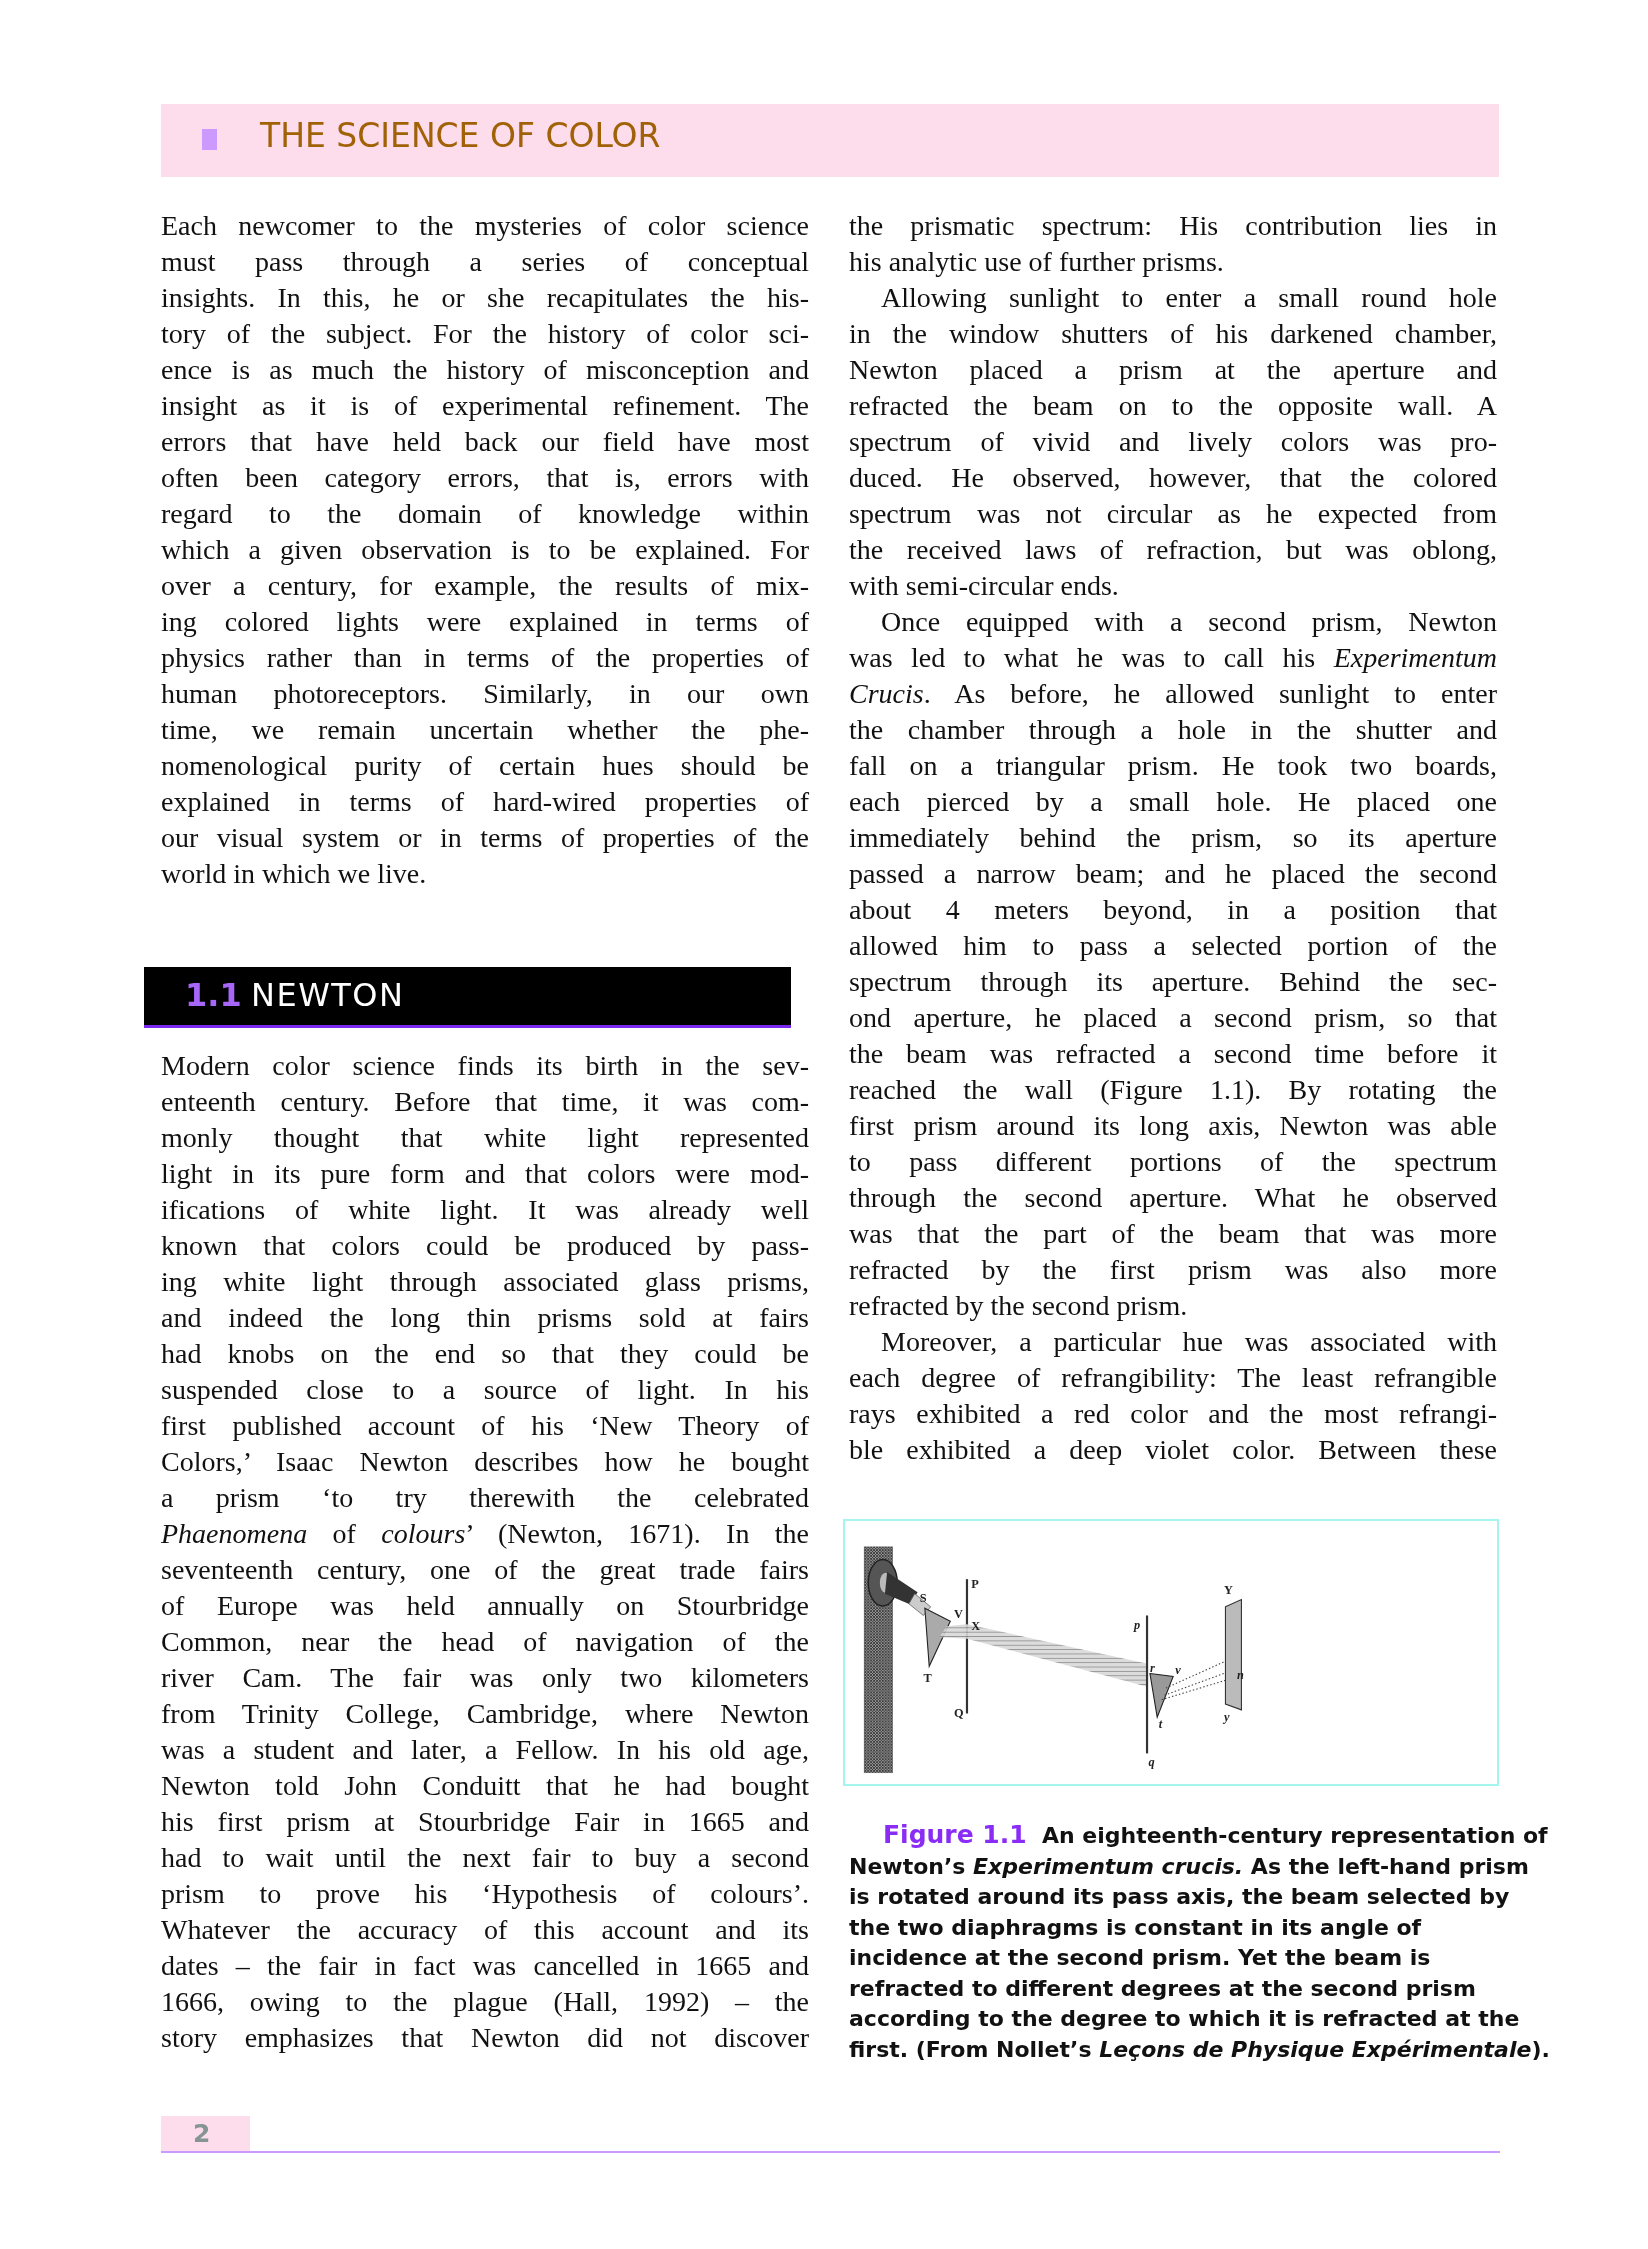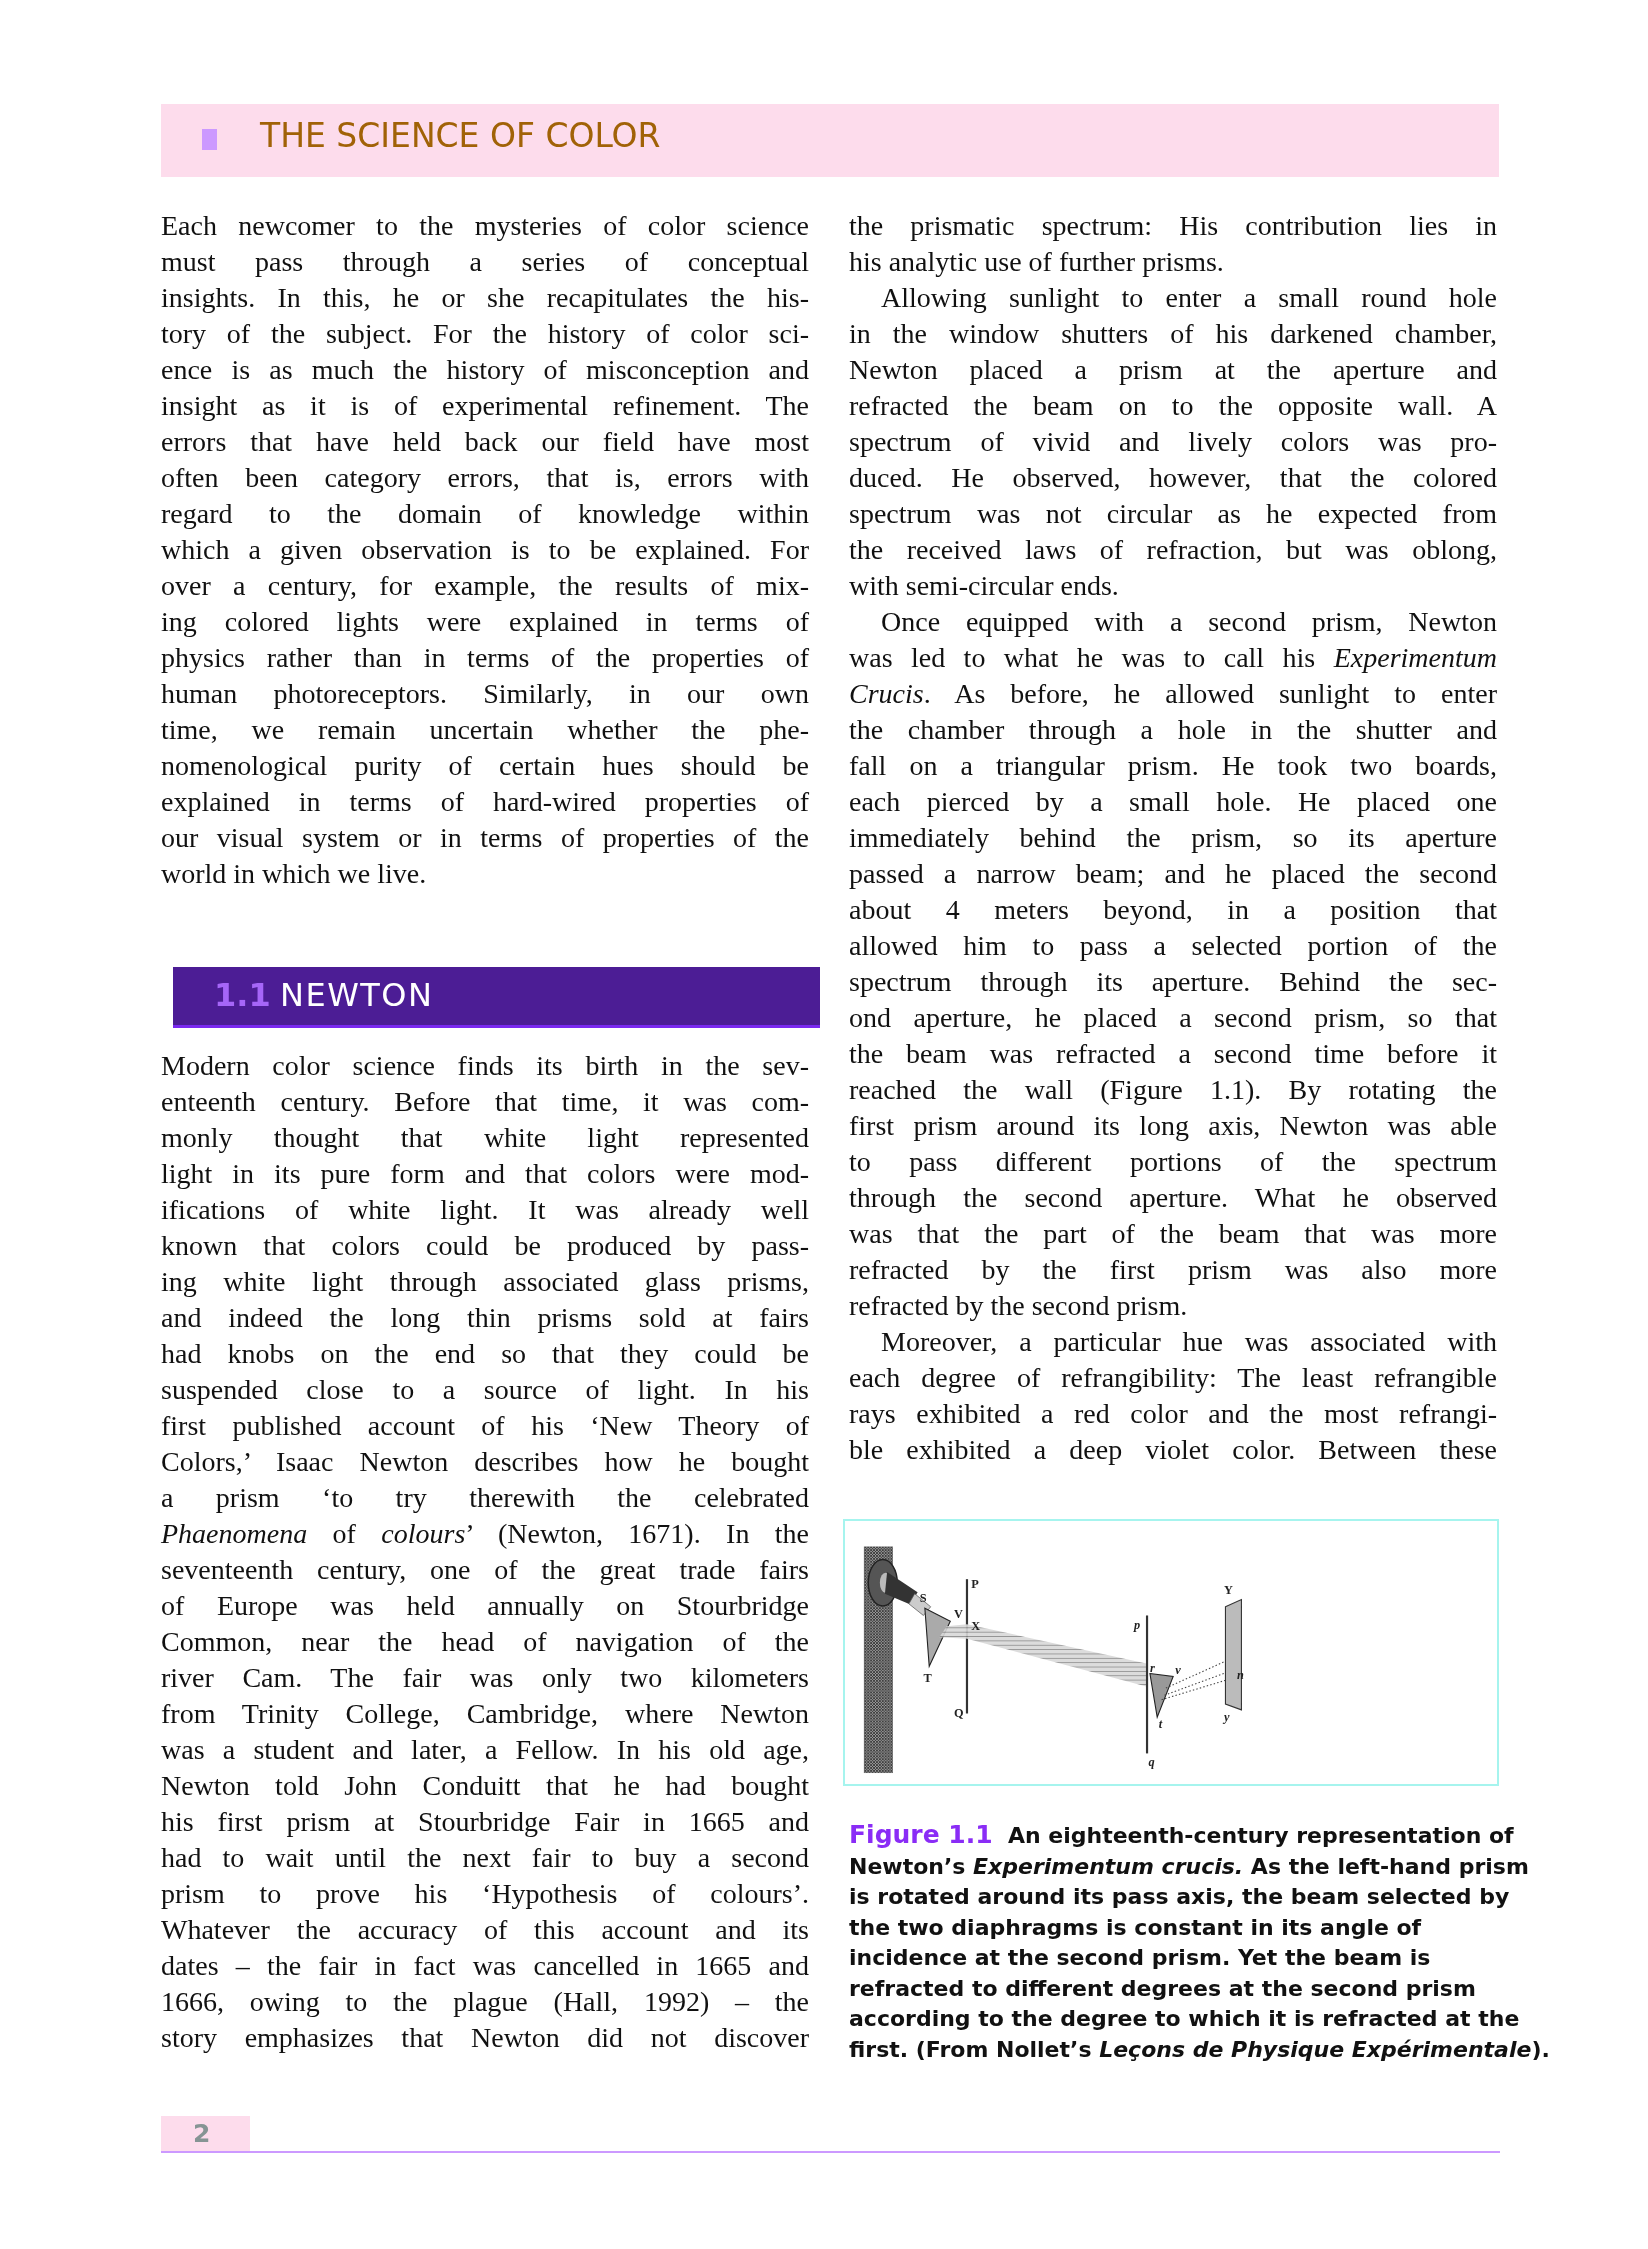--- a/index.html
+++ b/index.html
@@ -21,37 +21,37 @@
 
   .col { position: absolute; width: 648px; font-size: 28px; line-height: 36px; color: #111; text-align: justify; }
   .col-left-1 { left: 161px; top: 208px; }
   .col-left-2 { left: 161px; top: 1048px; }
   .col-right { left: 849px; top: 208px; }
   .line { display: block; text-align: justify; text-align-last: justify; white-space: nowrap; }
   .line.last { text-align-last: left; }
   .line.ind { padding-left: 32px; }
 
   .section-head {
-    position: absolute; left: 173px; top: 967px; width: 647px; height: 58px;
-    background: #4c1d95; border-bottom: 3.6px solid #7a28f0;
+    position: absolute; left: 144px; top: 967px; width: 647px; height: 58px;
+    background: #000000; border-bottom: 3.6px solid #7a28f0;
   }
   .section-head .num { position: absolute; left: 41px; top: 8.7px; font-size: 32px; color: #a666f8; font-weight: bold; }
   .section-head .name { position: absolute; left: 107px; top: 8.7px; font-size: 32px; color: #ffffff; letter-spacing: 1.5px; }
 
   .figure-box {
     position: absolute; left: 843px; top: 1519px; width: 652px; height: 263px;
     border: 2.9px solid #a6f4ee; background: #fff;
   }
   .figure-box svg { position: absolute; left: 0; top: 0; }
 
   .caption {
     position: absolute; left: 849px; top: 1820px; width: 653px;
     font-size: 22px; line-height: 30.5px; color: #111; font-weight: bold;
   }
-  .caption .fig-label { color: #8a2cf6; font-size: 25px; }
+  .caption .fig-label { color: #8a2cf6; font-size: 25px; margin-left: 34px; }
   .caption .line { text-align: left; text-align-last: left; }
 
   .footer-num-box {
     position: absolute; left: 161px; top: 2116px; width: 89px; height: 35px; background: #fddcec;
   }
   .footer-num-box span {
     position: absolute; left: 32px; top: 2.9px; font-size: 25px; font-weight: bold; color: #869494;
   }
   .footer-rule {
     position: absolute; left: 161px; top: 2151px; width: 1339px; height: 2.2px; background: #cc99ff;

